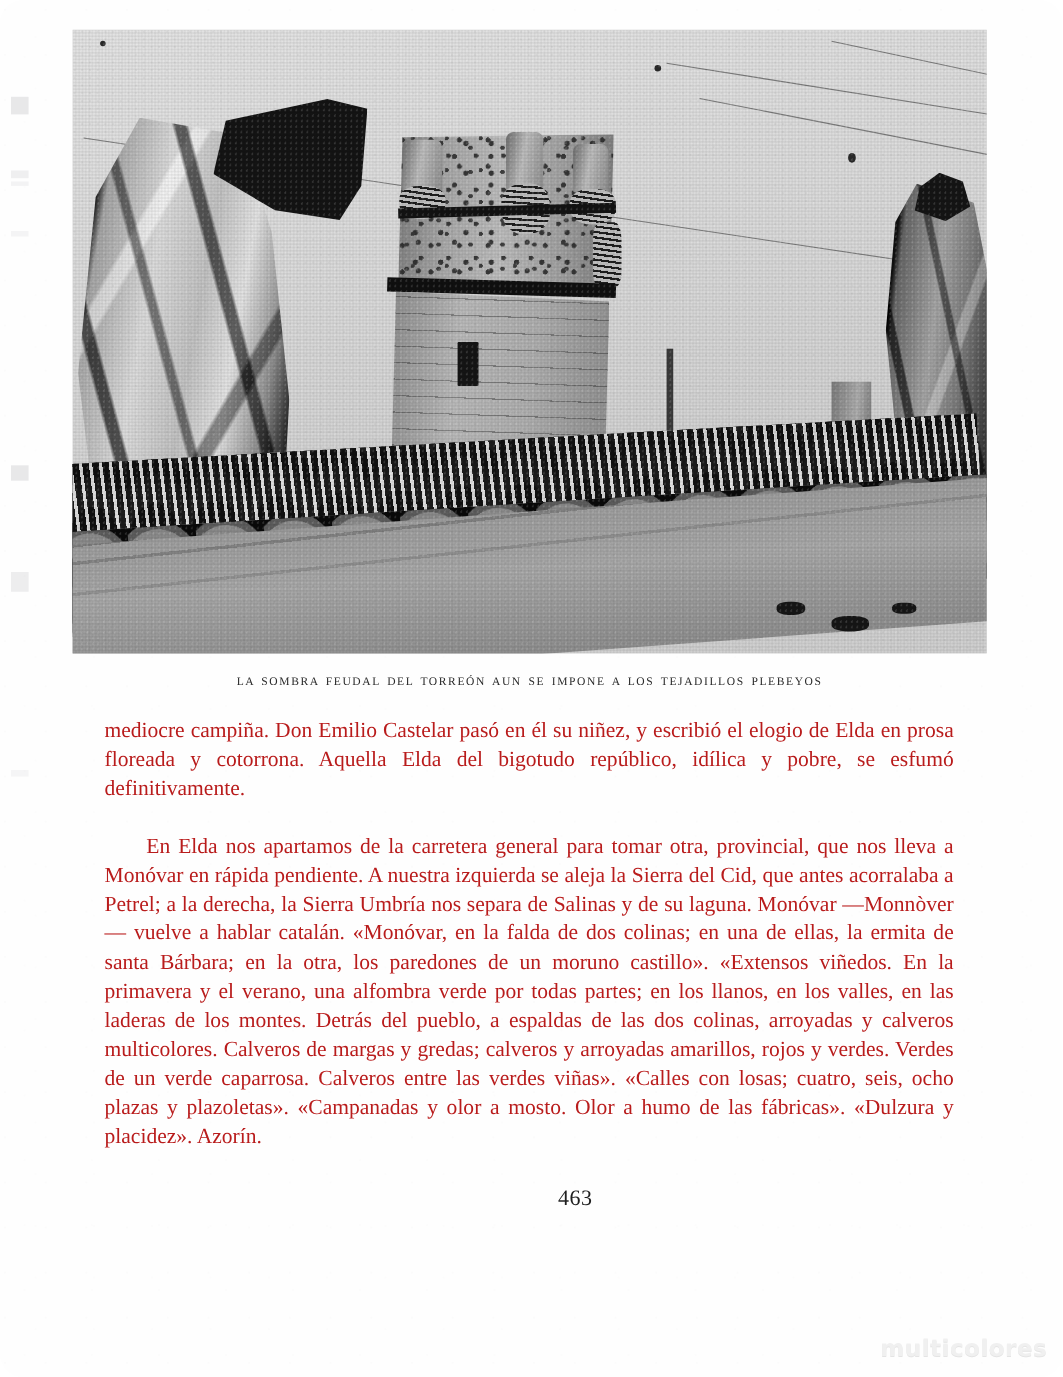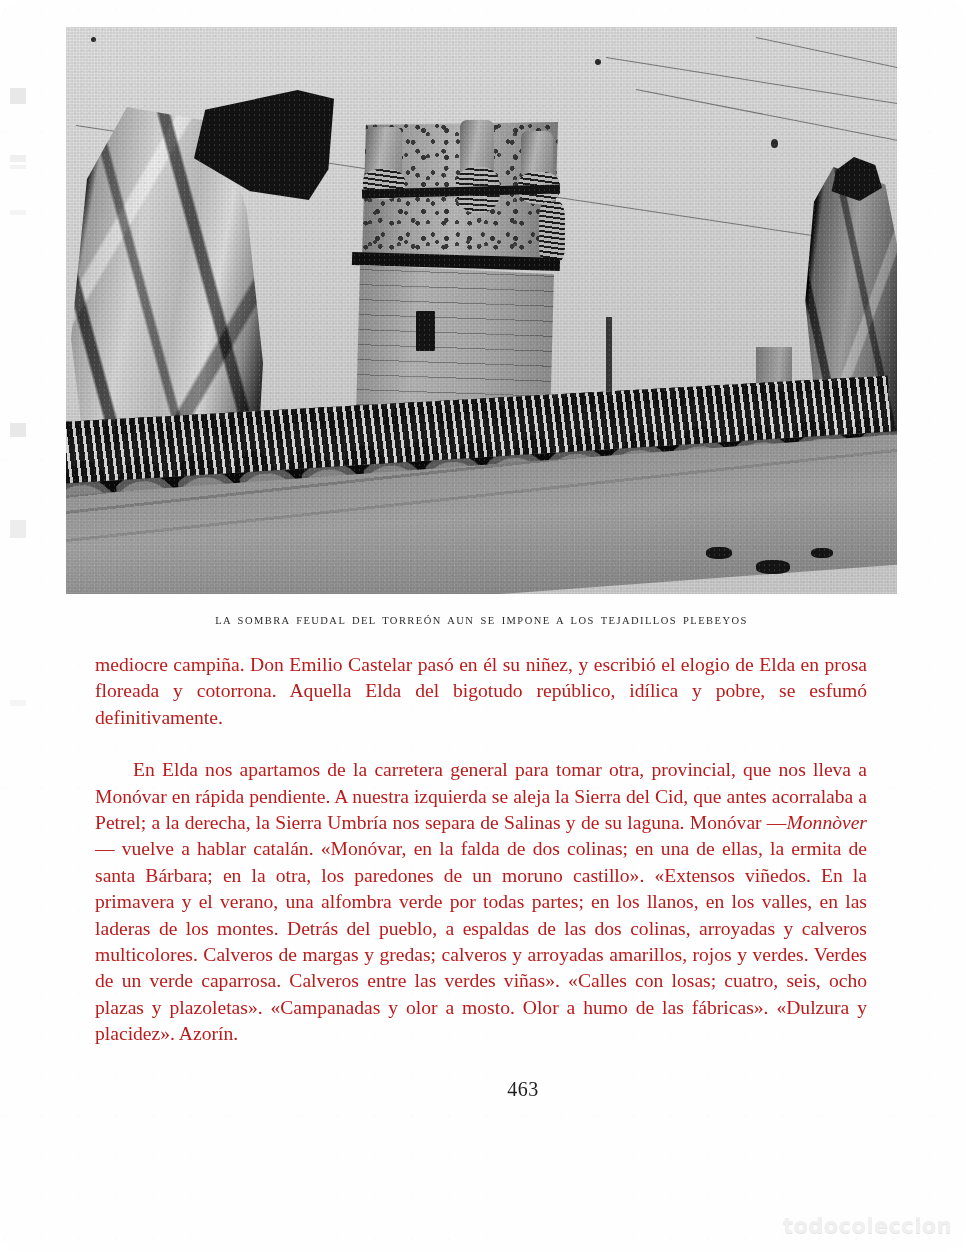--- a/index.html
+++ b/index.html
@@ -319,21 +319,21 @@
     width: 772px;
     font-size: 19.6px;
     line-height: 26.4px;
     text-align: justify;
     text-justify: inter-word;
     color: #b91c1c;
   }
   .body-text p { margin: 0; }
   .para-gap { height: 26px; }
   .indent { text-indent: 38px; }
-  .it { font-style: italic; }
+  .it { }
 
   
   .folio {
     position: absolute;
     left: 0;
     top: 1078px;
     width: 966px;
     text-align: center;
     font-size: 20px;
     color: #1f1f1f;
@@ -426,15 +426,15 @@
     <div class="para-gap"></div>
 
     <p class="indent">
       <span>En Elda nos apartamos de la carretera general para tomar otra, provincial, que nos lleva a Monóvar en rápida pendiente. A nuestra izquierda se aleja la Sierra del Cid, que antes acorralaba a Petrel; a la derecha, la Sierra Umbría nos separa de Salinas y de su laguna. Monóvar —</span><span class="it">Monnòver</span><span>— vuelve a hablar catalán. «Monóvar, en la falda de dos colinas; en una de ellas, la ermita de santa Bárbara; en la otra, los paredones de un moruno castillo». «Extensos viñedos. En la primavera y el verano, una alfombra verde por todas partes; en los llanos, en los valles, en las laderas de los montes. Detrás del pueblo, a espaldas de las dos colinas, arroyadas y calveros multicolores. Calveros de margas y gredas; calveros y arroyadas amarillos, rojos y verdes. Verdes de un verde caparrosa. Calveros entre las verdes viñas». «Calles con losas; cuatro, seis, ocho plazas y plazoletas». «Campanadas y olor a mosto. Olor a humo de las fábricas». «Dulzura y placidez». Azorín.</span>
     </p>
 
   </div>
 
   <div class="folio">463</div>
 
-  <div class="watermark">todocoleccion</div>
+  <div class="watermark">multicolores</div>
 
 </div>
 
 </body></html>

